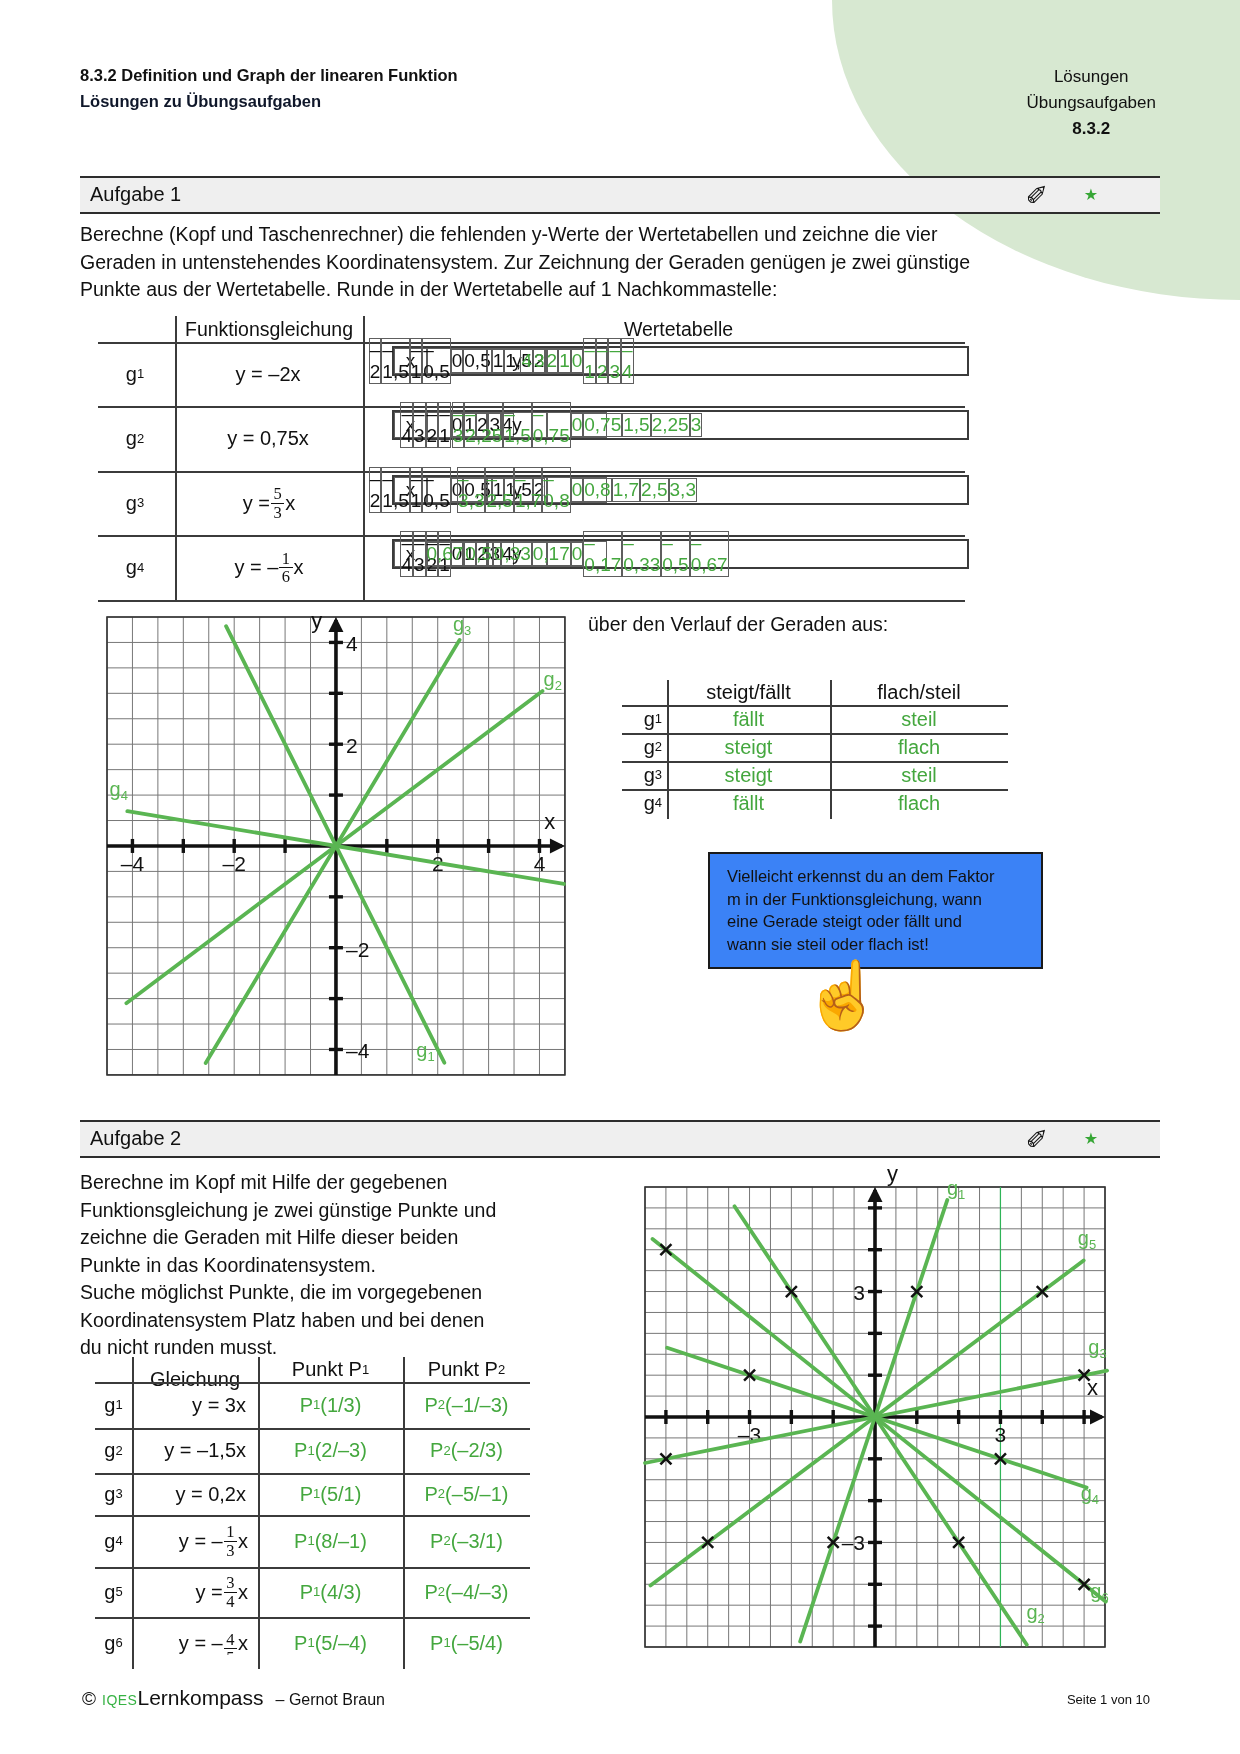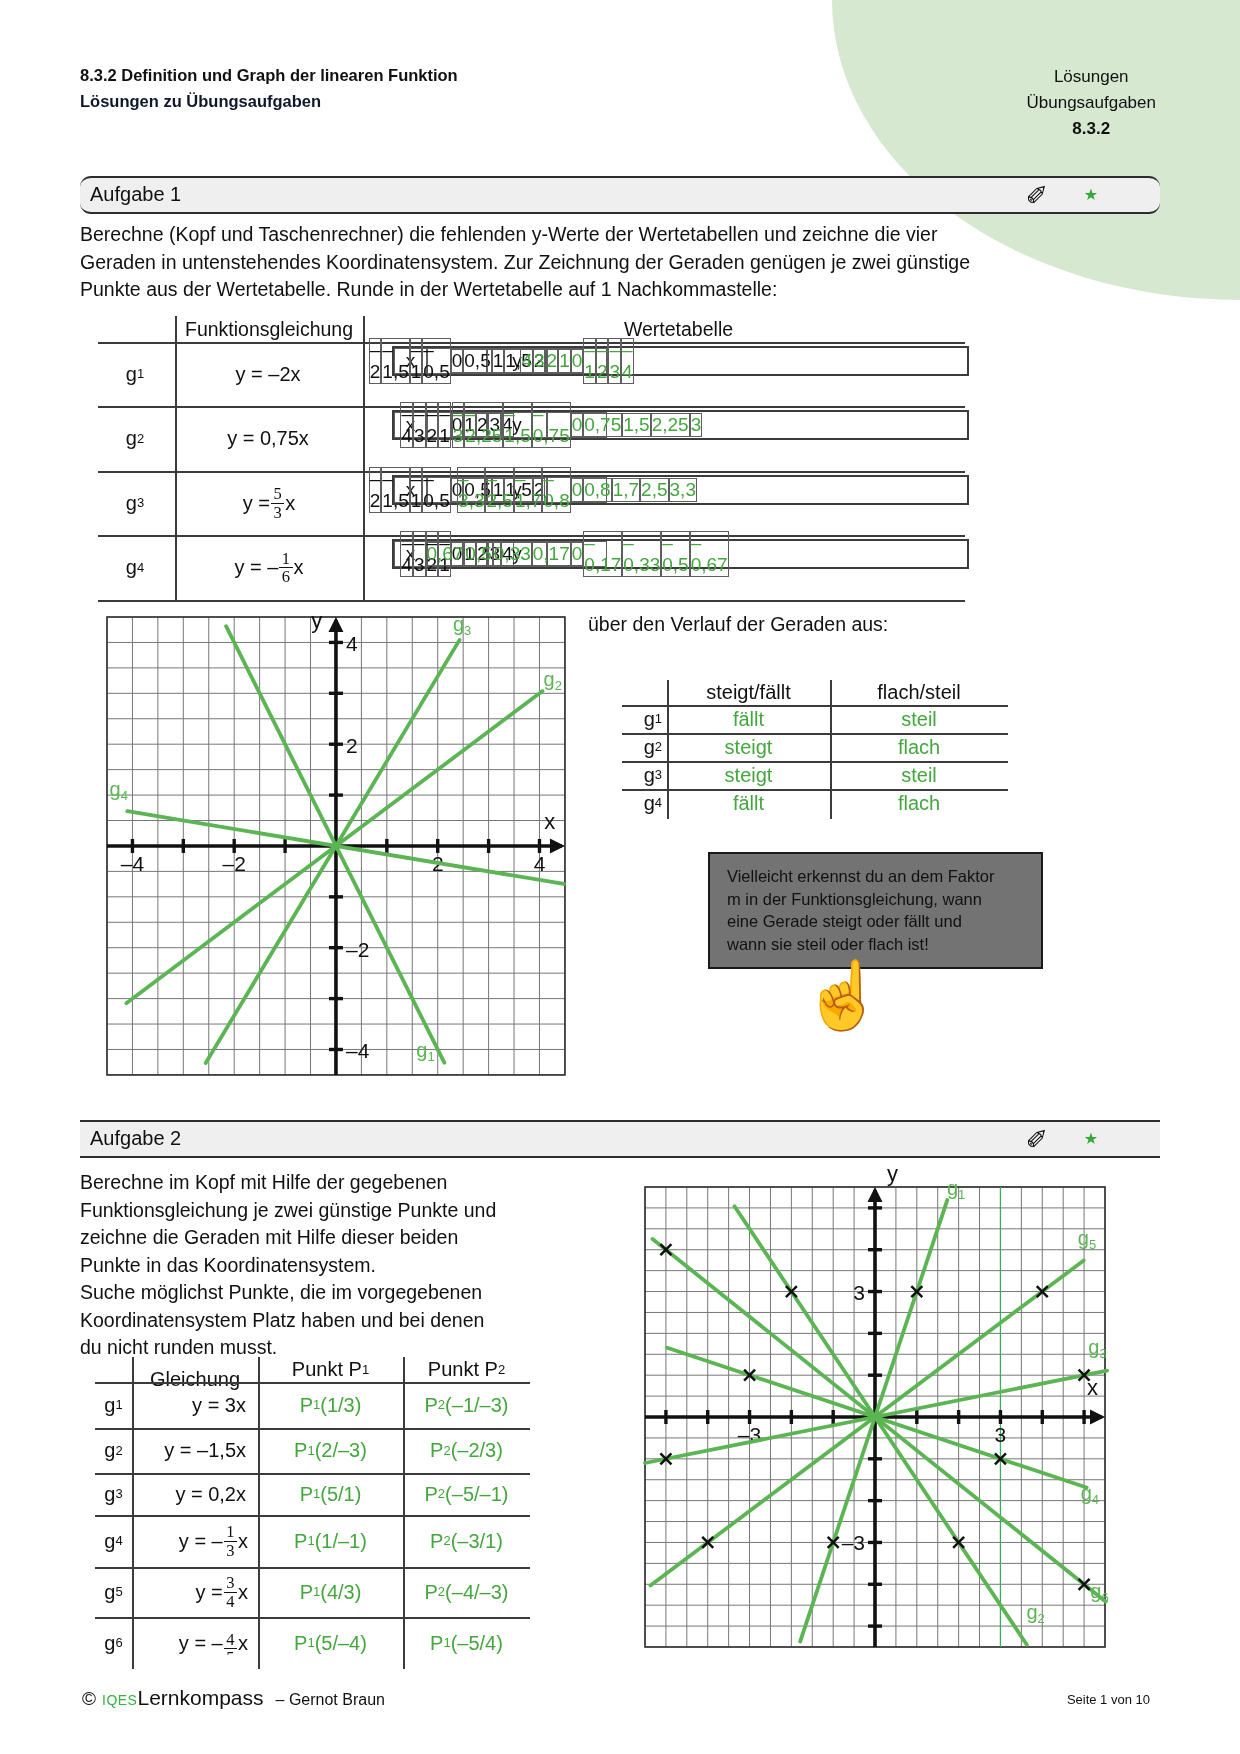--- a/index.html
+++ b/index.html
@@ -46,21 +46,21 @@
   .clipden .fden{height:6px;overflow:hidden;}
   
   .btable{left:622px;top:680px;width:388px;height:142px;}
   .bt-h{position:absolute;top:0;height:25px;display:flex;align-items:center;justify-content:center;font-size:20px;}
   .bt-row{position:absolute;left:0;width:388px;height:28px;}
   .bt-g{position:absolute;left:6px;top:0;bottom:0;width:34px;display:flex;align-items:center;justify-content:flex-end;font-size:20px;}
   .bt-a{position:absolute;left:45px;width:163px;top:0;bottom:0;display:flex;align-items:center;justify-content:center;font-size:20px;}
   .bt-b{position:absolute;left:208px;width:178px;top:0;bottom:0;display:flex;align-items:center;justify-content:center;font-size:20px;}
   
   .hint{left:708px;top:852px;width:300px;border:2.2px solid #1a1a1a;padding:11px 14px 12px 17px;
-        font-size:16.5px;line-height:22.5px;background:#737373;}
+        font-size:16.5px;line-height:22.5px;background:#3b82f6;}
   .hand{left:802px;top:962px;font-size:66px;line-height:1;}
   
   .ptable{left:95px;top:1357px;width:435px;height:314px;}
   .pt-h{position:absolute;top:0;height:25px;display:flex;align-items:center;justify-content:center;font-size:20px;}
   .pt-row{position:absolute;left:0;width:435px;}
   .pt-g{position:absolute;left:0;top:0;bottom:0;width:37px;display:flex;align-items:center;justify-content:center;font-size:20px;}
   .pt-eq{position:absolute;left:38px;top:0;bottom:0;width:115px;display:flex;align-items:center;font-size:20px;justify-content:flex-end;}
   .pt-p1{position:absolute;left:163px;width:145px;top:0;bottom:0;display:flex;align-items:center;justify-content:center;font-size:20px;}
   .pt-p2{position:absolute;left:308px;width:127px;top:0;bottom:0;display:flex;align-items:center;justify-content:center;font-size:20px;}
   
@@ -84,21 +84,21 @@
   <div class="hdrL abs">
     <div class="h2">8.3.2 Definition und Graph der linearen Funktion</div>
     <div class="h3">Lösungen zu Übungsaufgaben</div>
   </div>
   <div class="hdrR abs">
     <div class="h1">Lösungen</div>
     <div class="h2">Übungsaufgaben</div>
     <div class="h3">8.3.2</div>
   </div>
 
-  <div class="bar abs" style="left:80px;top:176px;border-radius:11px;">
+  <div class="bar abs" style="left:80px;top:176px;">
     <span class="bar-title">Aufgabe 1</span>
     <span class="pencil">✐</span>
     <span class="star">★</span>
   </div>
 
   <div class="para abs" style="left:80px;top:221px;width:1090px;">
 
   <div>Berechne (Kopf und Taschenrechner) die fehlenden y-Werte der Wertetabellen und zeichne die vier</div>
       <div>Geraden in untenstehendes Koordinatensystem. Zur Zeichnung der Geraden genügen je zwei günstige</div>
       <div>Punkte aus der Wertetabelle. Runde in der Wertetabelle auf 1 Nachkommastelle:</div>
@@ -536,21 +536,21 @@
           <span>y = –</span>
           <span class="frac">
             <span class="fnum">1</span>
             <span class="fden">3</span>
           </span>
           <span>x</span>
         </div>
       <div class="pt-p1 grn">
           <span>P</span>
           <sub>1</sub>
-          <span>(1/–1)</span>
+          <span>(8/–1)</span>
         </div>
       <div class="pt-p2 grn">
           <span>P</span>
           <sub>2</sub>
           <span>(–3/1)</span>
         </div>
     </div>
     <div class="pt-row" style="top:210px;height:50px;">
       <div class="pt-g">
           <span>g</span>

